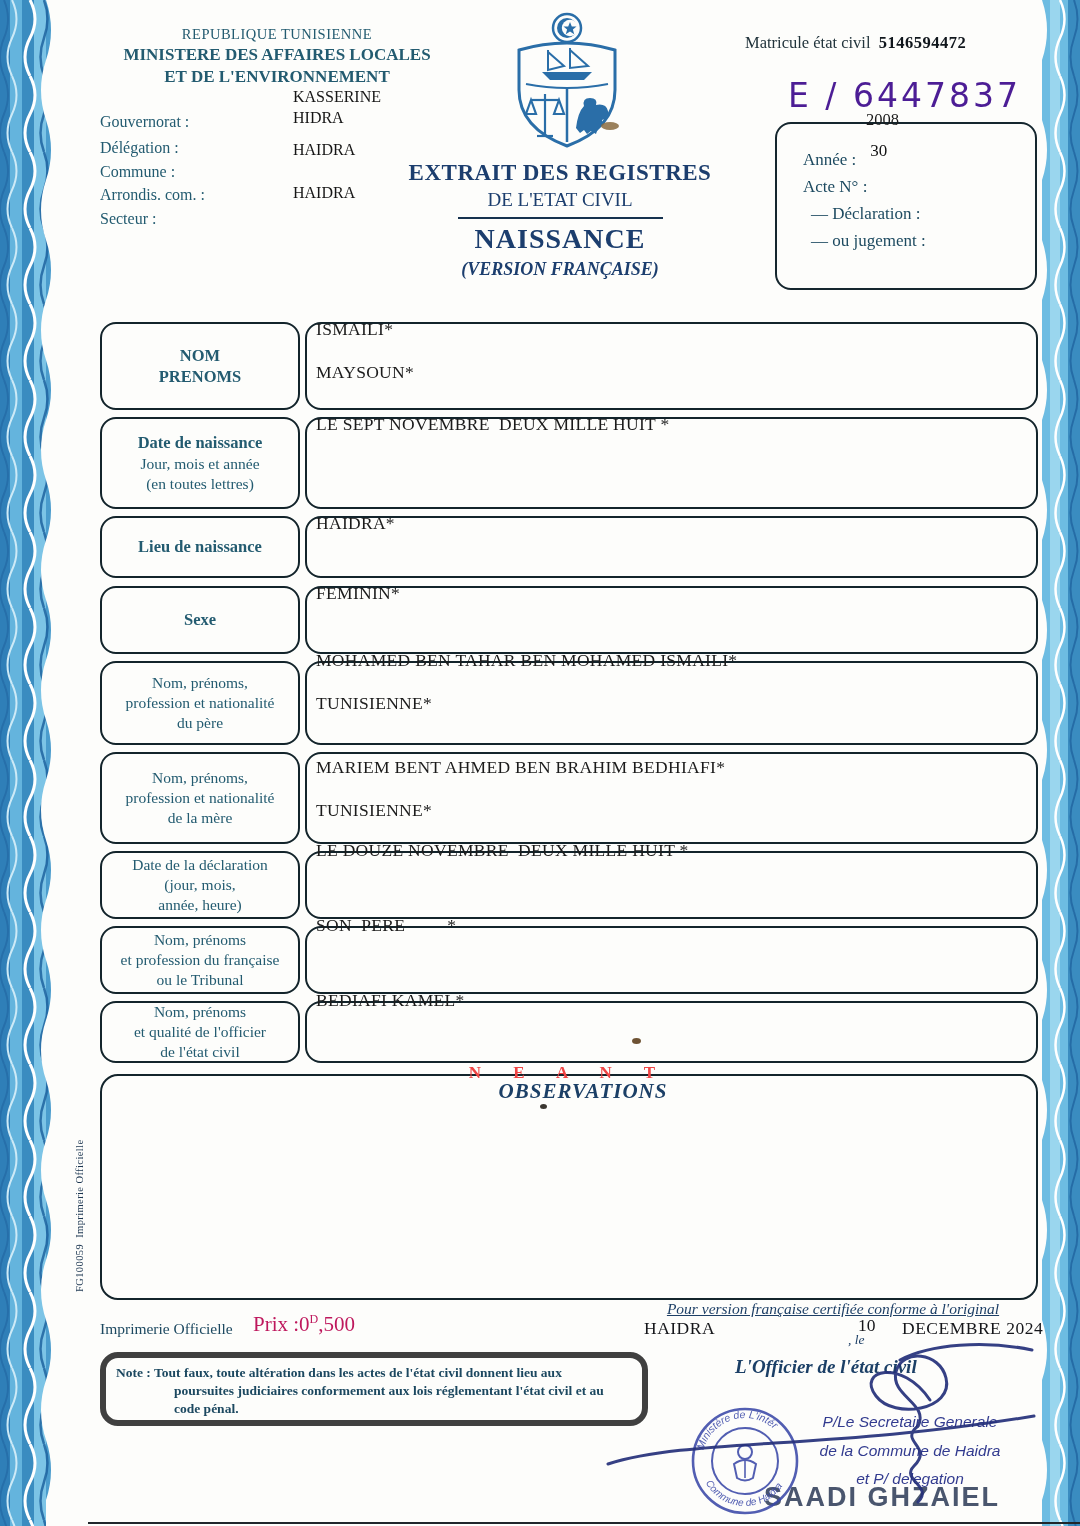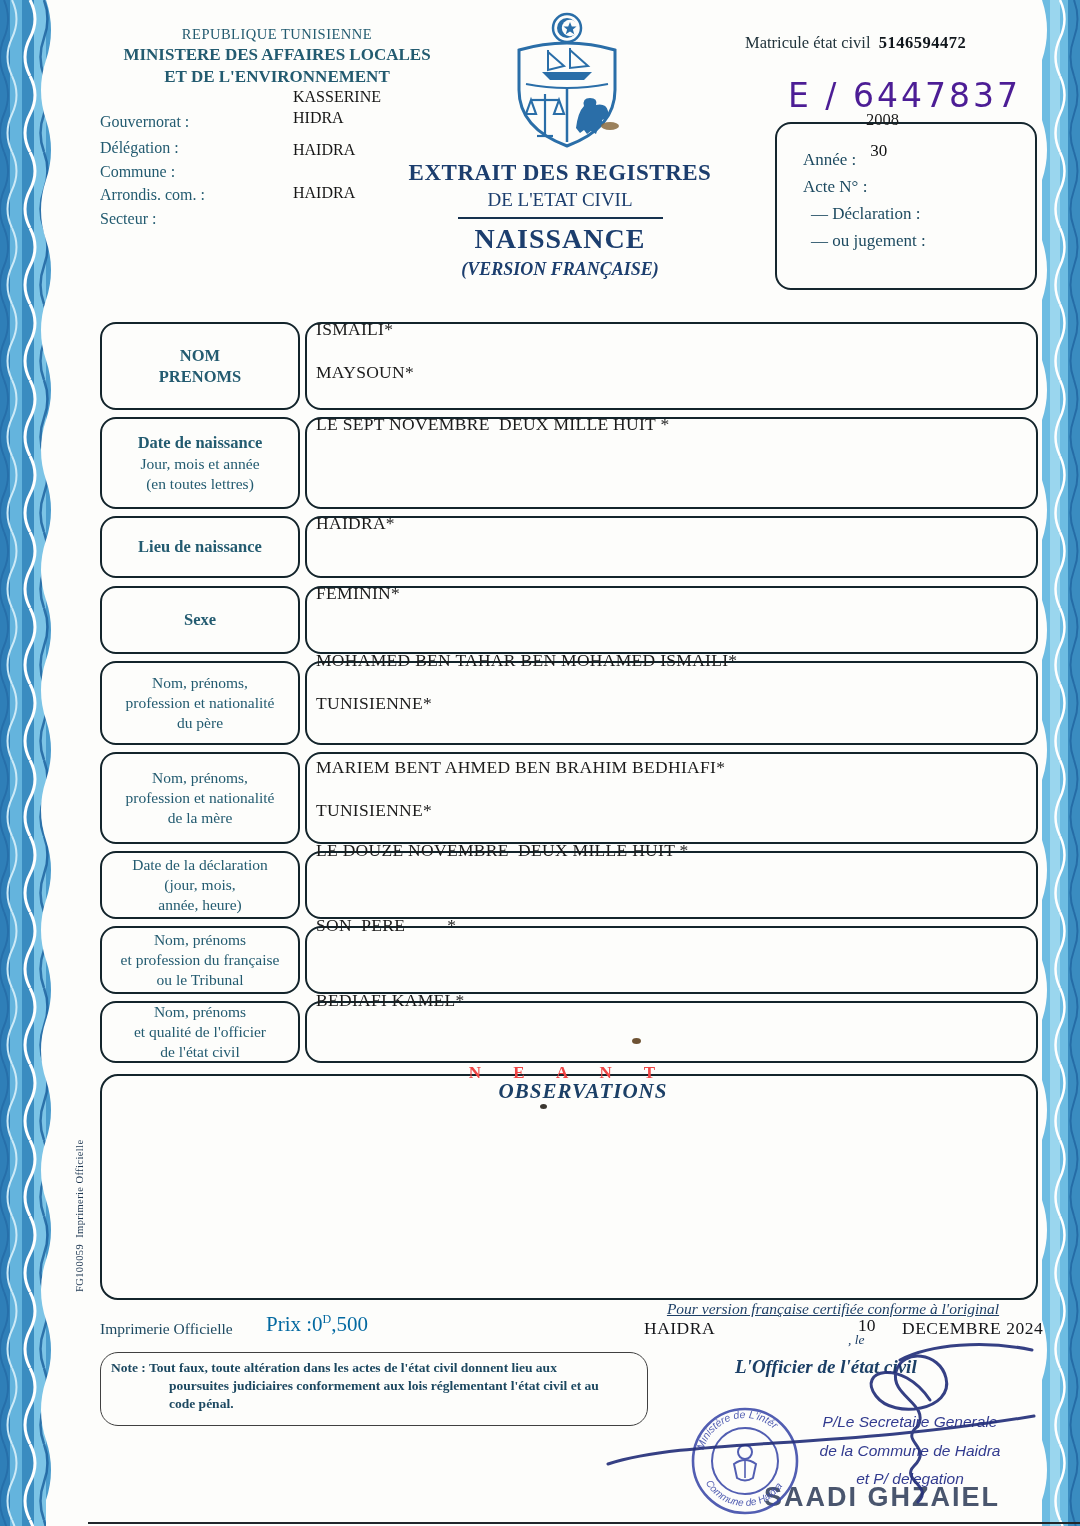--- a/index.html
+++ b/index.html
@@ -50,23 +50,23 @@
   .obs{position:absolute;left:100px;top:1074px;width:938px;height:226px;border:2.2px solid #13242b;border-radius:18px;box-sizing:border-box;}
   .neant{position:absolute;left:0;right:0;top:-13px;text-align:center;font-size:17px;font-weight:bold;
          letter-spacing:14px;color:#ef4444;z-index:2;}
   .obs-h{position:absolute;left:0;right:0;top:3px;text-align:center;font-size:21px;font-weight:bold;
          font-style:italic;color:#1b3f66;letter-spacing:1px;margin-left:28px;}
   
   .side-text{position:absolute;left:74px;top:1292px;transform:rotate(-90deg);transform-origin:left top;
              font-size:10.5px;color:#1b3550;white-space:pre;letter-spacing:.4px;}
   
   .imprimerie{position:absolute;left:100px;top:1320px;font-size:15.5px;color:#1c4860;}
-  .prix{position:absolute;left:266px;top:1312px;font-size:21px;color:#0369a1;}
+  .prix{position:absolute;left:253px;top:1312px;font-size:21px;color:#be185d;}
   .prix sup{font-size:12px;}
-  .note-box{position:absolute;left:100px;top:1352px;width:548px;height:74px;border:1px solid #404040;
+  .note-box{position:absolute;left:100px;top:1352px;width:548px;height:74px;border:6px solid #404040;
             border-radius:18px;box-sizing:border-box;padding:6px 10px 0 10px;font-size:13.5px;color:#1c4860;line-height:1.35;}
   .note-l23{padding-left:58px;}
   .certify{position:absolute;left:628px;top:1300px;width:410px;text-align:center;font-size:15.5px;
            font-style:italic;color:#1d3f66;text-decoration:underline;}
   .place{position:absolute;left:644px;top:1318px;font-size:17.5px;color:#15161a;letter-spacing:.5px;}
   .le{position:absolute;left:848px;top:1332px;font-size:13.5px;font-style:italic;color:#1d3f66;}
   .day{position:absolute;left:858px;top:1315px;font-size:17.5px;color:#15161a;}
   .monthyear{position:absolute;left:902px;top:1318px;font-size:17.5px;color:#15161a;letter-spacing:.5px;}
   .officer{position:absolute;left:735px;top:1356px;font-size:19px;font-weight:bold;font-style:italic;color:#1b3f66;}
   .stamp-lines{position:absolute;left:790px;top:1408px;width:240px;text-align:center;

